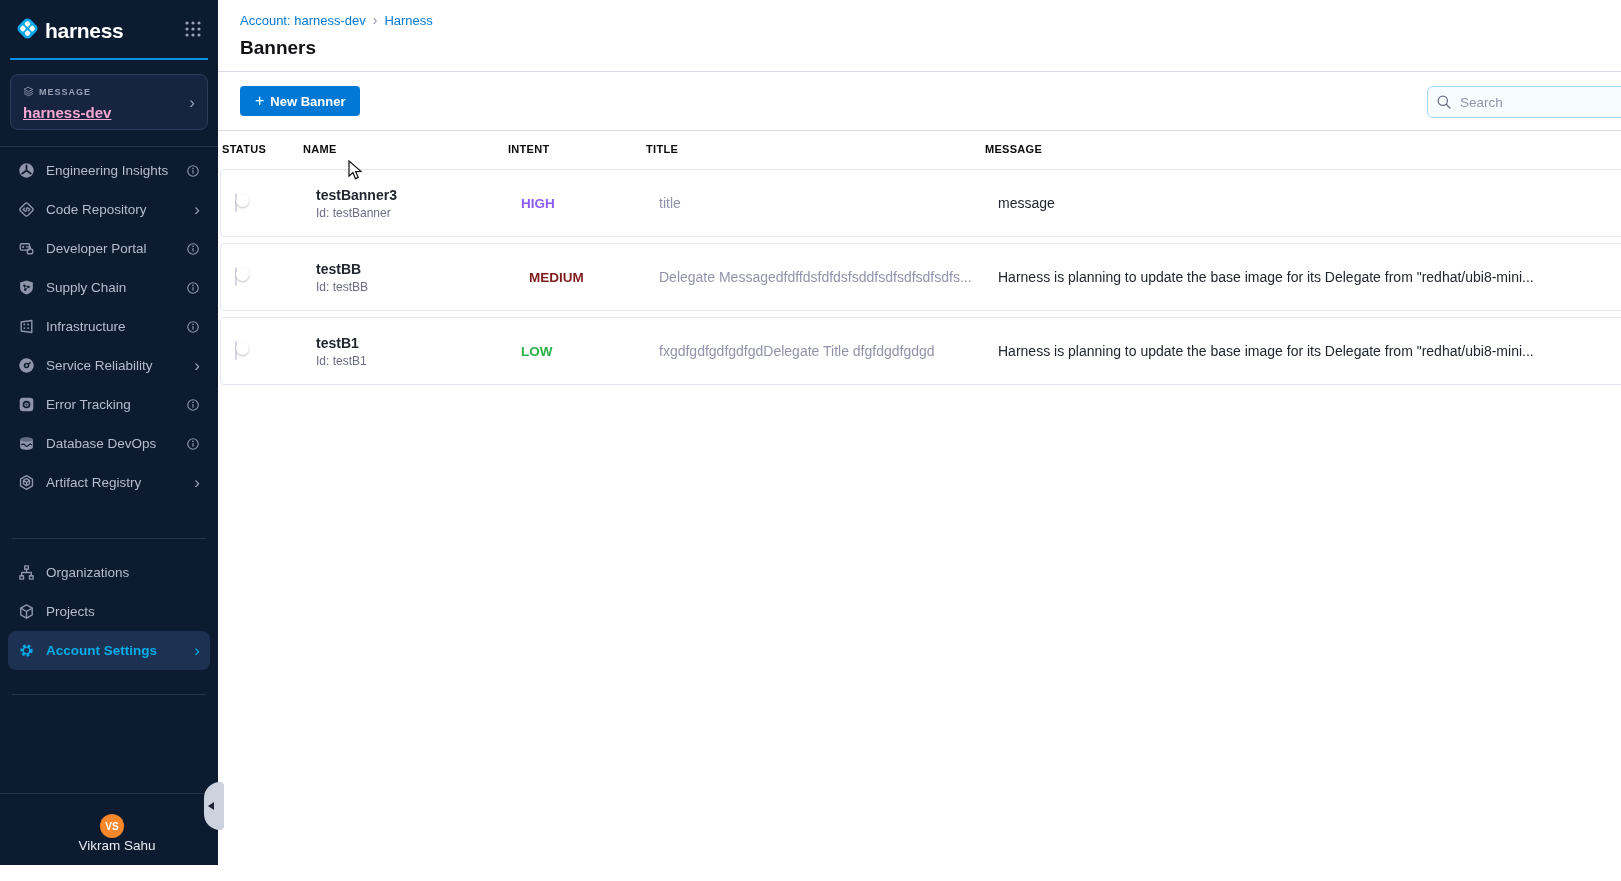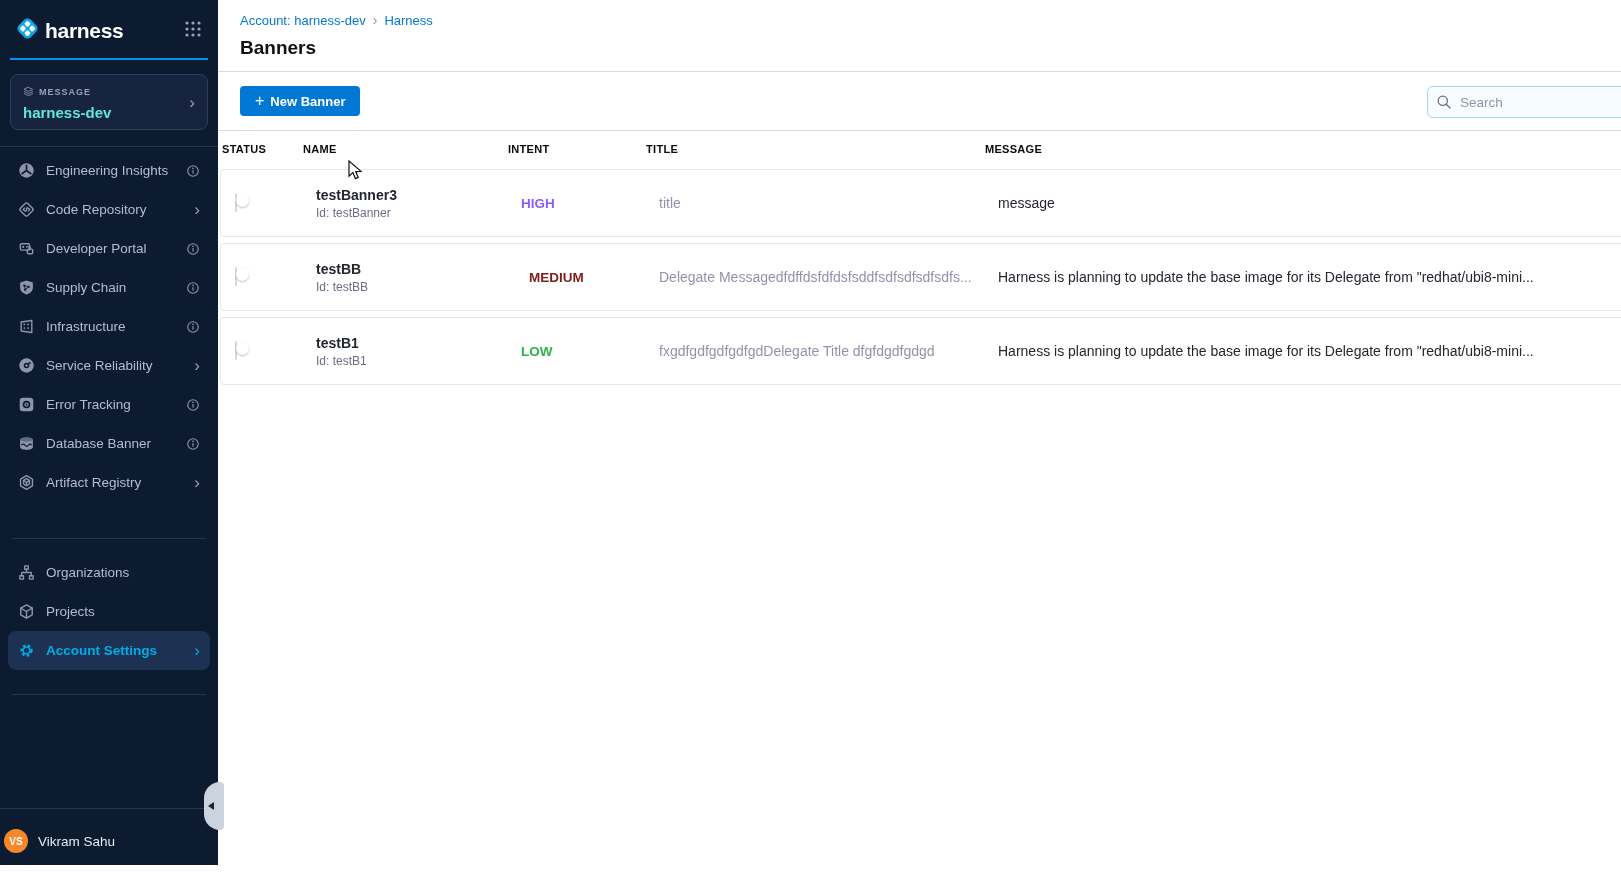--- a/index.html
+++ b/index.html
@@ -12,37 +12,37 @@
   .logo-mark { width:27px; height:27px; flex:0 0 auto; }
   .logo-text { color:#fff; font-size:21px; font-weight:700; letter-spacing:-.3px; margin-left:4px; flex:1; }
   .grid-icon { width:18px; height:18px; cursor:pointer; }
   .blue-line { height:2px; background:#0092e4; margin:3px 10px 0 10px; }
 
   .account-section { padding:14px 10px 16px 10px; border-bottom:1px solid #263450; }
   .account-card { background:#16243f; border:1px solid #2e3d5c; border-radius:8px; padding:8px 12px; display:flex; align-items:center; cursor:pointer; }
   .account-card .acc-col { flex:1; }
   .acc-label-row { display:flex; align-items:center; gap:5px; }
   .acc-label { font-size:9px; font-weight:700; letter-spacing:1px; color:#9aa0b5; }
-  .acc-name { color:#5eead4; font-size:15px; font-weight:600; margin-top:3px; }
+  .acc-name { color:#f9a8d4; font-size:15px; font-weight:600; margin-top:3px;text-decoration:underline; }
   .acc-chev, .nav-chev { color:#9aa0b5; font-size:17px; line-height:1; }
 
   .nav { padding-top:4px; }
   .nav-item { display:flex; align-items:center; height:39px; margin:0 8px; padding:0 10px; border-radius:8px; cursor:pointer; }
   .nav-item .nav-ico { width:17px; height:17px; margin-right:11px; flex:0 0 auto; display:flex; }
   .nav-item .nav-label { flex:1; font-size:13.5px; color:#b6bcce; white-space:nowrap; }
   .nav-item.selected { background:#1d3152; }
   .nav-item.selected .nav-label { color:#00ade7; font-weight:600; }
   .nav-item.selected .nav-chev { color:#00ade7; }
   .info-ico { width:14px; height:14px; display:flex; }
   .side-divider { border-top:1px solid #263450; margin:10px 12px; }
   .side-divider.full { margin:10px 0; }
 
   .gap28 { height:26px; }
   .sidebar-bottom { position:absolute; left:0; right:0; bottom:0; }
-  .user-row { display:flex; align-items:center; padding:10px 16px 12px 4px; }
+  .user-row { display:flex; align-items:center; padding:10px 16px 12px 32px;flex-direction:column; }
   .avatar { width:24px; height:24px; border-radius:50%; background:#f8862b; color:#fff; font-size:10px; font-weight:700; display:flex; align-items:center; justify-content:center; margin-right:10px; }
   .user-name { color:#e6e9f0; font-size:13.5px; }
   .help-row { display:flex; align-items:center; padding:9px 16px; cursor:pointer; }
   .help-row .nav-ico { width:18px; height:18px; margin-right:10px; display:flex; }
   .help-label { font-size:13.5px; color:#b6bcce; }
 
   .collapse-handle { position:absolute; right:-6px; top:782px; width:20px; height:48px; background:#ccd2de; border-radius:24px 6px 6px 24px; display:flex; align-items:center; justify-content:flex-start; padding-left:4px; cursor:pointer; z-index:6; }
   .collapse-handle .tri { width:0; height:0; border-top:4px solid transparent; border-bottom:4px solid transparent; border-right:6px solid #1b2335; }
 
   
@@ -250,21 +250,21 @@
       </span>
     </div>
     <div class="nav-item">
       <span class="nav-ico">
         <svg viewBox="0 0 16 16">
             <path class="fl" d="M2 4.4 C2 3 4.7 2 8 2 s6 1 6 2.4 V11.6 C14 13 11.3 14 8 14 s-6-1-6-2.4 Z"></path>
             <ellipse cx="8" cy="4.2" rx="6" ry="2.1" fill="#0d1b31" opacity=".35"></ellipse>
             <path d="M3.2 9.6 c1-1.4 2.4-1.4 3.4 0 s2.4 1.4 3.4 0 2-1.4 2.9 0" stroke="#0d1b31" stroke-width="1.1" fill="none"></path>
           </svg>
       </span>
-      <span class="nav-label">Database Banner</span>
+      <span class="nav-label">Database DevOps</span>
       <span class="info-ico">
         <svg viewBox="0 0 16 16">
             <circle class="st" cx="8" cy="8" r="6"></circle>
             <rect class="fl" x="7.35" y="7" width="1.3" height="4"></rect>
             <circle class="fl" cx="8" cy="5" r=".9"></circle>
           </svg>
       </span>
     </div>
     <div class="nav-item">
       <span class="nav-ico">

